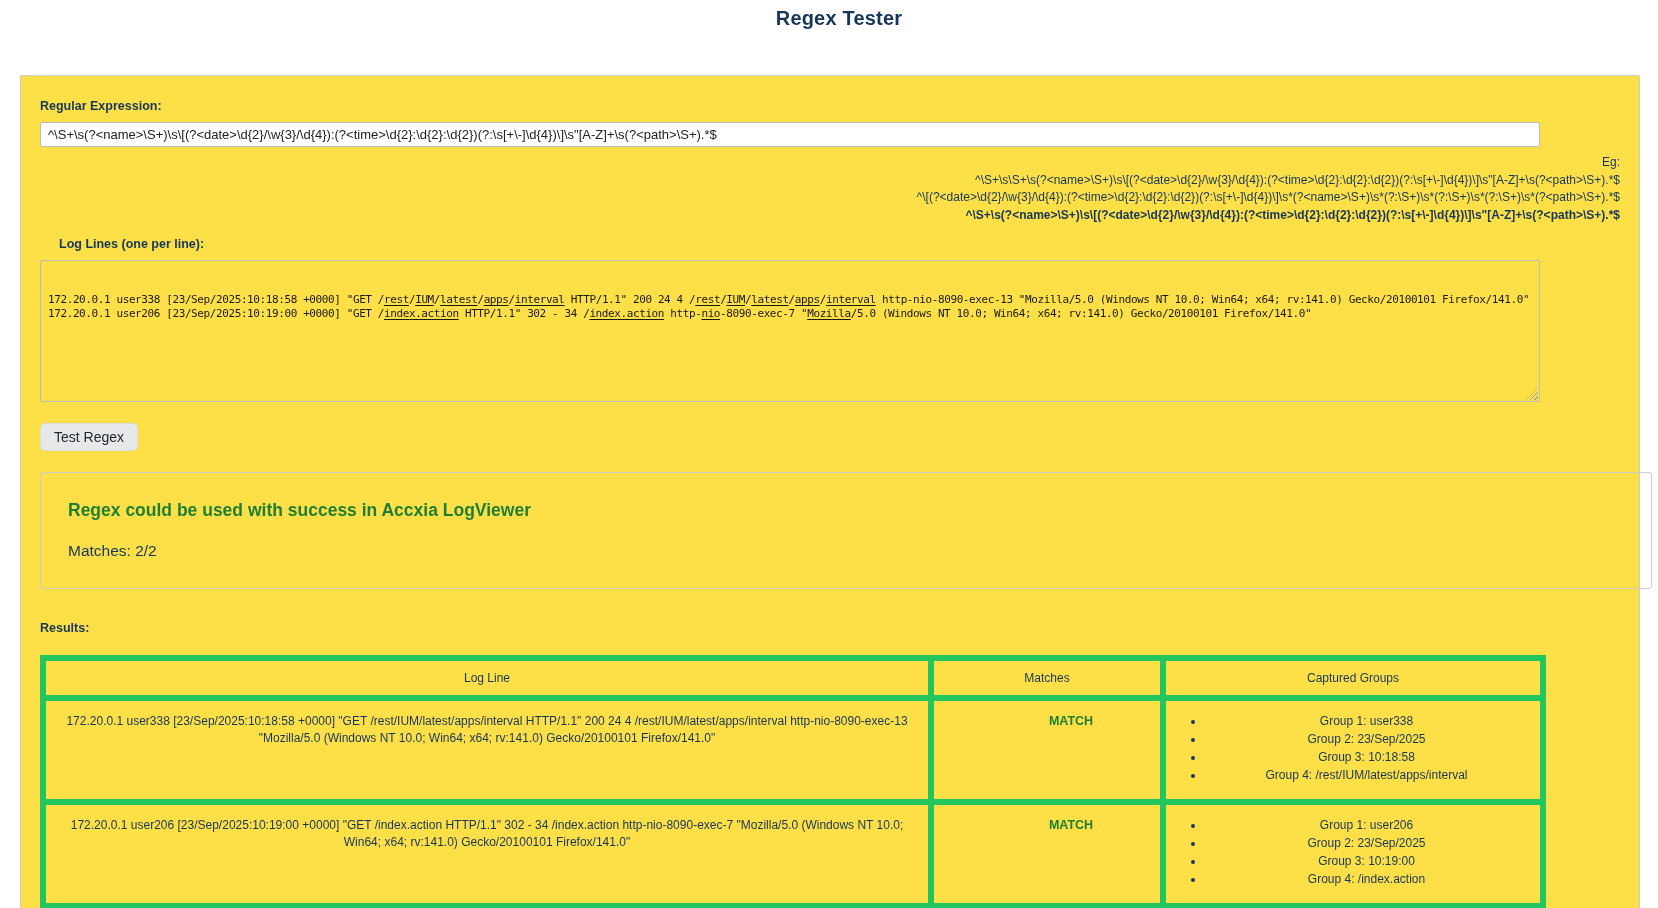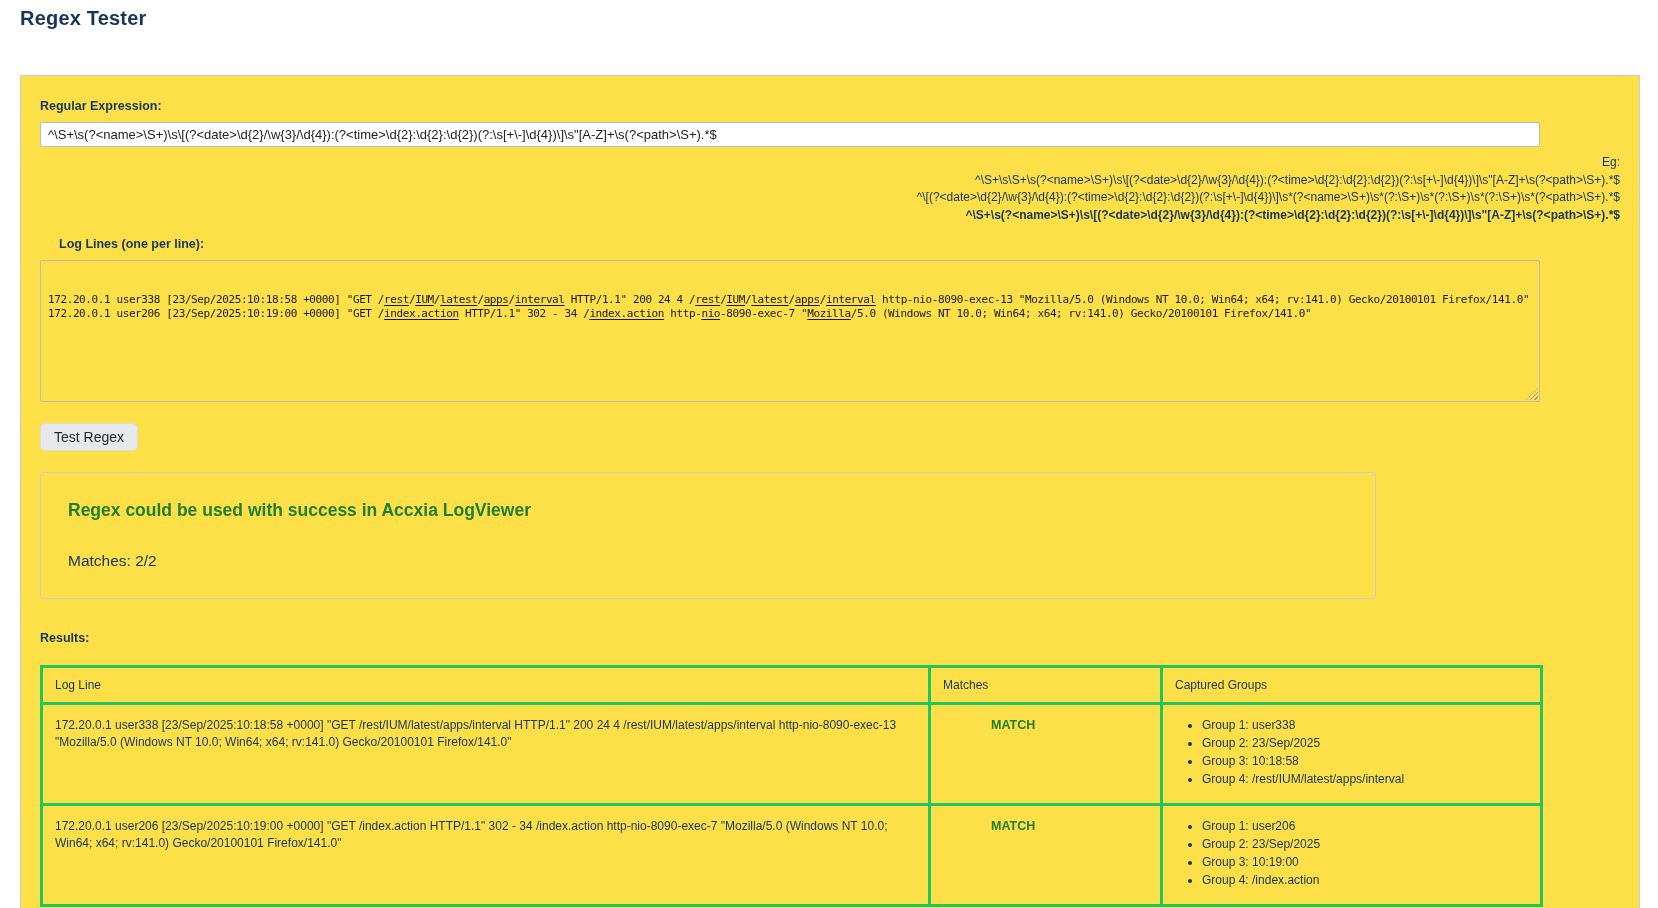--- a/index.html
+++ b/index.html
@@ -6,20 +6,21 @@
   html, body { margin: 0; padding: 0; background: #ffffff; }
   body {
     width: 1658px; height: 908px; overflow: hidden;
     font-family: "Liberation Sans", sans-serif;
     color: #17365d;
   }
   h1.page-title {
     margin: 7px 0 0 20px;
     font-size: 20px; font-weight: 700; color: #17365d;
     letter-spacing: 0.2px;
+    text-align: center;
   }
   .panel {
     margin: 45px 18px 0 20px;
     border: 1px solid #cccccc; border-radius: 1px;
     padding: 23px 19px 16px 19px;
     background: #fde047;
   }
   .lbl { font-size: 12.5px; font-weight: 700; color: #17365d; }
   .regex-input {
     display: block; width: 1500px; height: 25px;
@@ -55,34 +56,34 @@
     clip-path: polygon(100% 0, 100% 100%, 0 100%);
     cursor: nwse-resize;
   }
   .test-btn {
     margin-top: 21px; padding: 5px 13px;
     font-family: "Liberation Sans", sans-serif; font-size: 14px; color: #24292f;
     background: #e7e8ea; border: 1px solid #dadcdf; border-radius: 5px;
     cursor: pointer;
   }
   .success-box {
-    margin-top: 21px; width: 1336px;
+    margin-top: 21px; width: 1612px;
     border: 1px solid #cccccc; border-radius: 3px;
     padding: 27px 26px 28px 27px;
   }
   .success-heading { margin: 0; font-size: 17.5px; font-weight: 700; color: #1e7e34; }
-  .match-count { margin-top: 31px; font-size: 15.5px; color: #17365d; }
+  .match-count { margin-top: 21px; font-size: 15.5px; color: #17365d; }
   .results-lbl { margin-top: 32px; }
   table.results-table {
     margin-top: 20px; width: 1500px;
     border-collapse: collapse; table-layout: fixed;
     font-size: 12px; color: #17365d;
   }
   .results-table th, .results-table td {
-    border: 3px solid #22c55e; text-align: left; vertical-align: top;
+    border: 6px solid #22c55e; text-align: center; vertical-align: top;
   }
   .results-table th { font-weight: 400; font-size: 12px; padding: 10px 12px; color: #17365d; }
   .results-table td { padding: 12px 12px 14px 12px; line-height: 17px; }
   .results-table td.cell-logline { color: #17365d; }
   .match-badge { color: #1e7e34; font-weight: 700; font-size: 12.5px; margin-left: 48px; }
   ul.groups { margin: 0; padding-left: 27px; }
   ul.groups li { margin: 0 0 1px 0; line-height: 17px; }
 </style>
 </head>
 <body>

